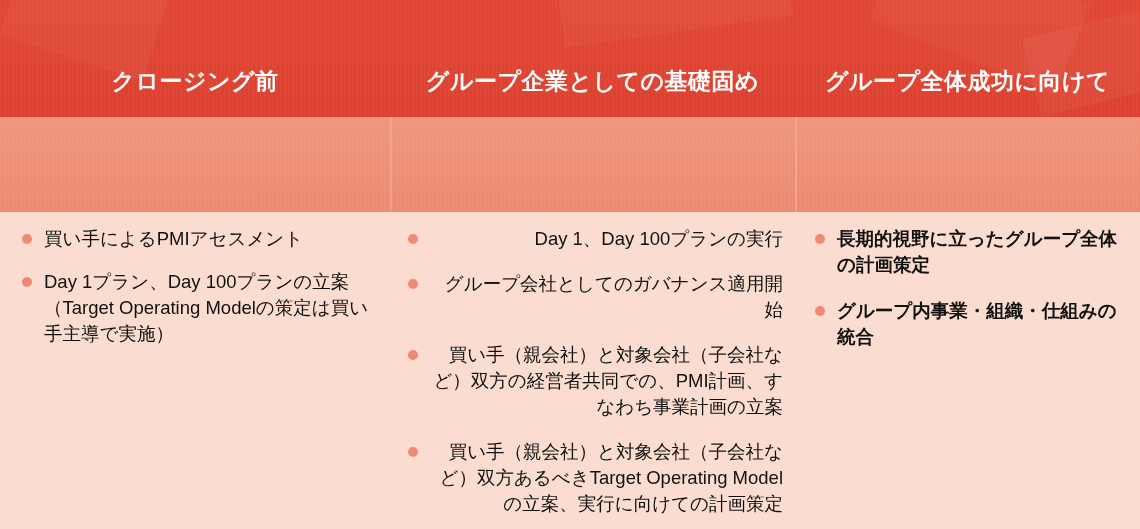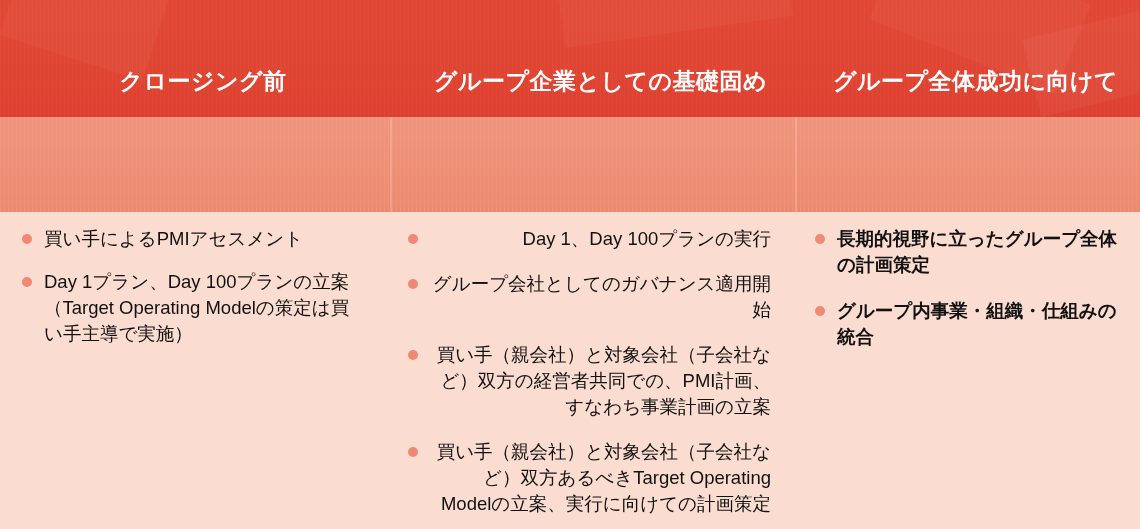--- a/index.html
+++ b/index.html
@@ -86,37 +86,37 @@
     height: 100%;
     display: flex;
   }
   .col { position: relative; height: 100%; }
   .col-1 { width: 390px; }
   .col-2 { width: 405px; }
   .col-3 { width: 345px; }
 
   .hdr-title {
     position: absolute;
-    left: 8px;
+    left: 0;
     width: 100%;
     text-align: center;
     color: #FFFFFF;
     font-weight: bold;
     font-size: 23px;
     letter-spacing: 0.5px;
     white-space: nowrap;
   }
   .band-top .hdr-title { top: 66px; }
 
   
   .list {
     position: absolute;
     top: 14px;
     left: 0;
-    right: 12px;
+    right: 0;
     padding: 0 6px 0 14px;
     box-sizing: border-box;
   }
   .col-1 .list { padding-left: 16px; padding-right: 18px; }
   .col-2 .list { padding-left: 12px; padding-right: 12px; }
   .col-3 .list { padding-left: 14px; padding-right: 8px; font-weight: bold; }
 
   .bullet {
     position: relative;
     padding-left: 28px;

